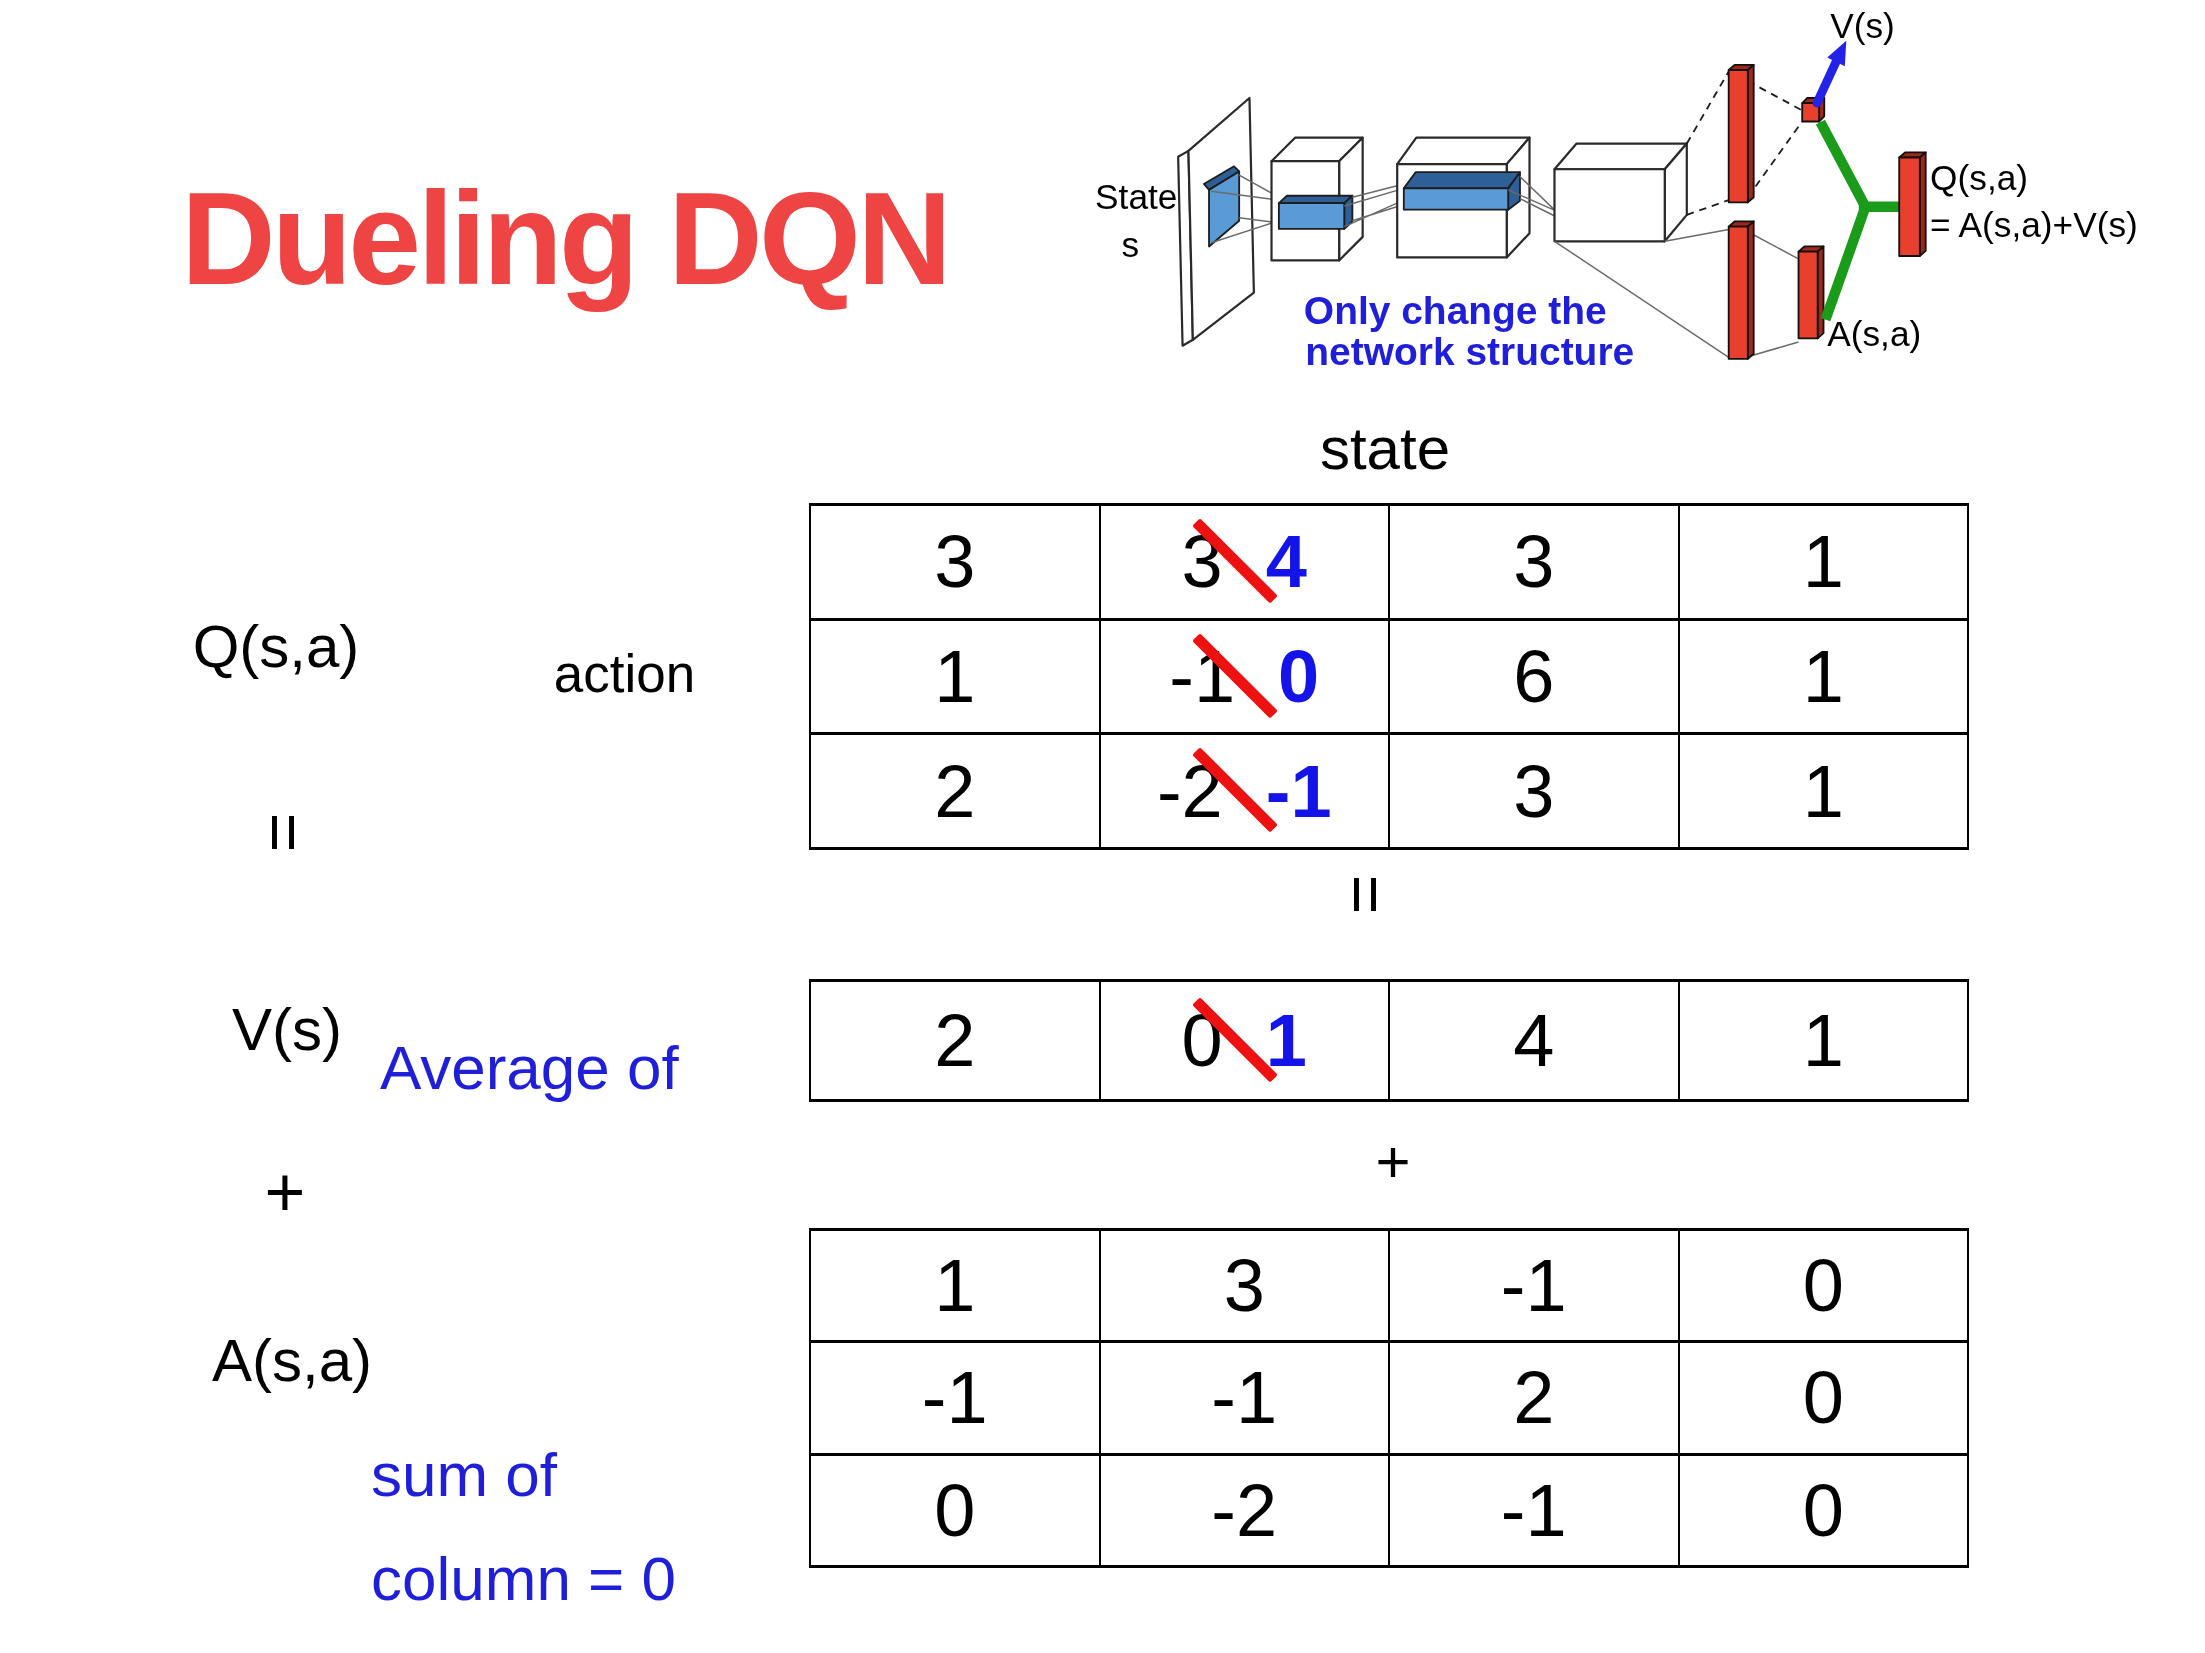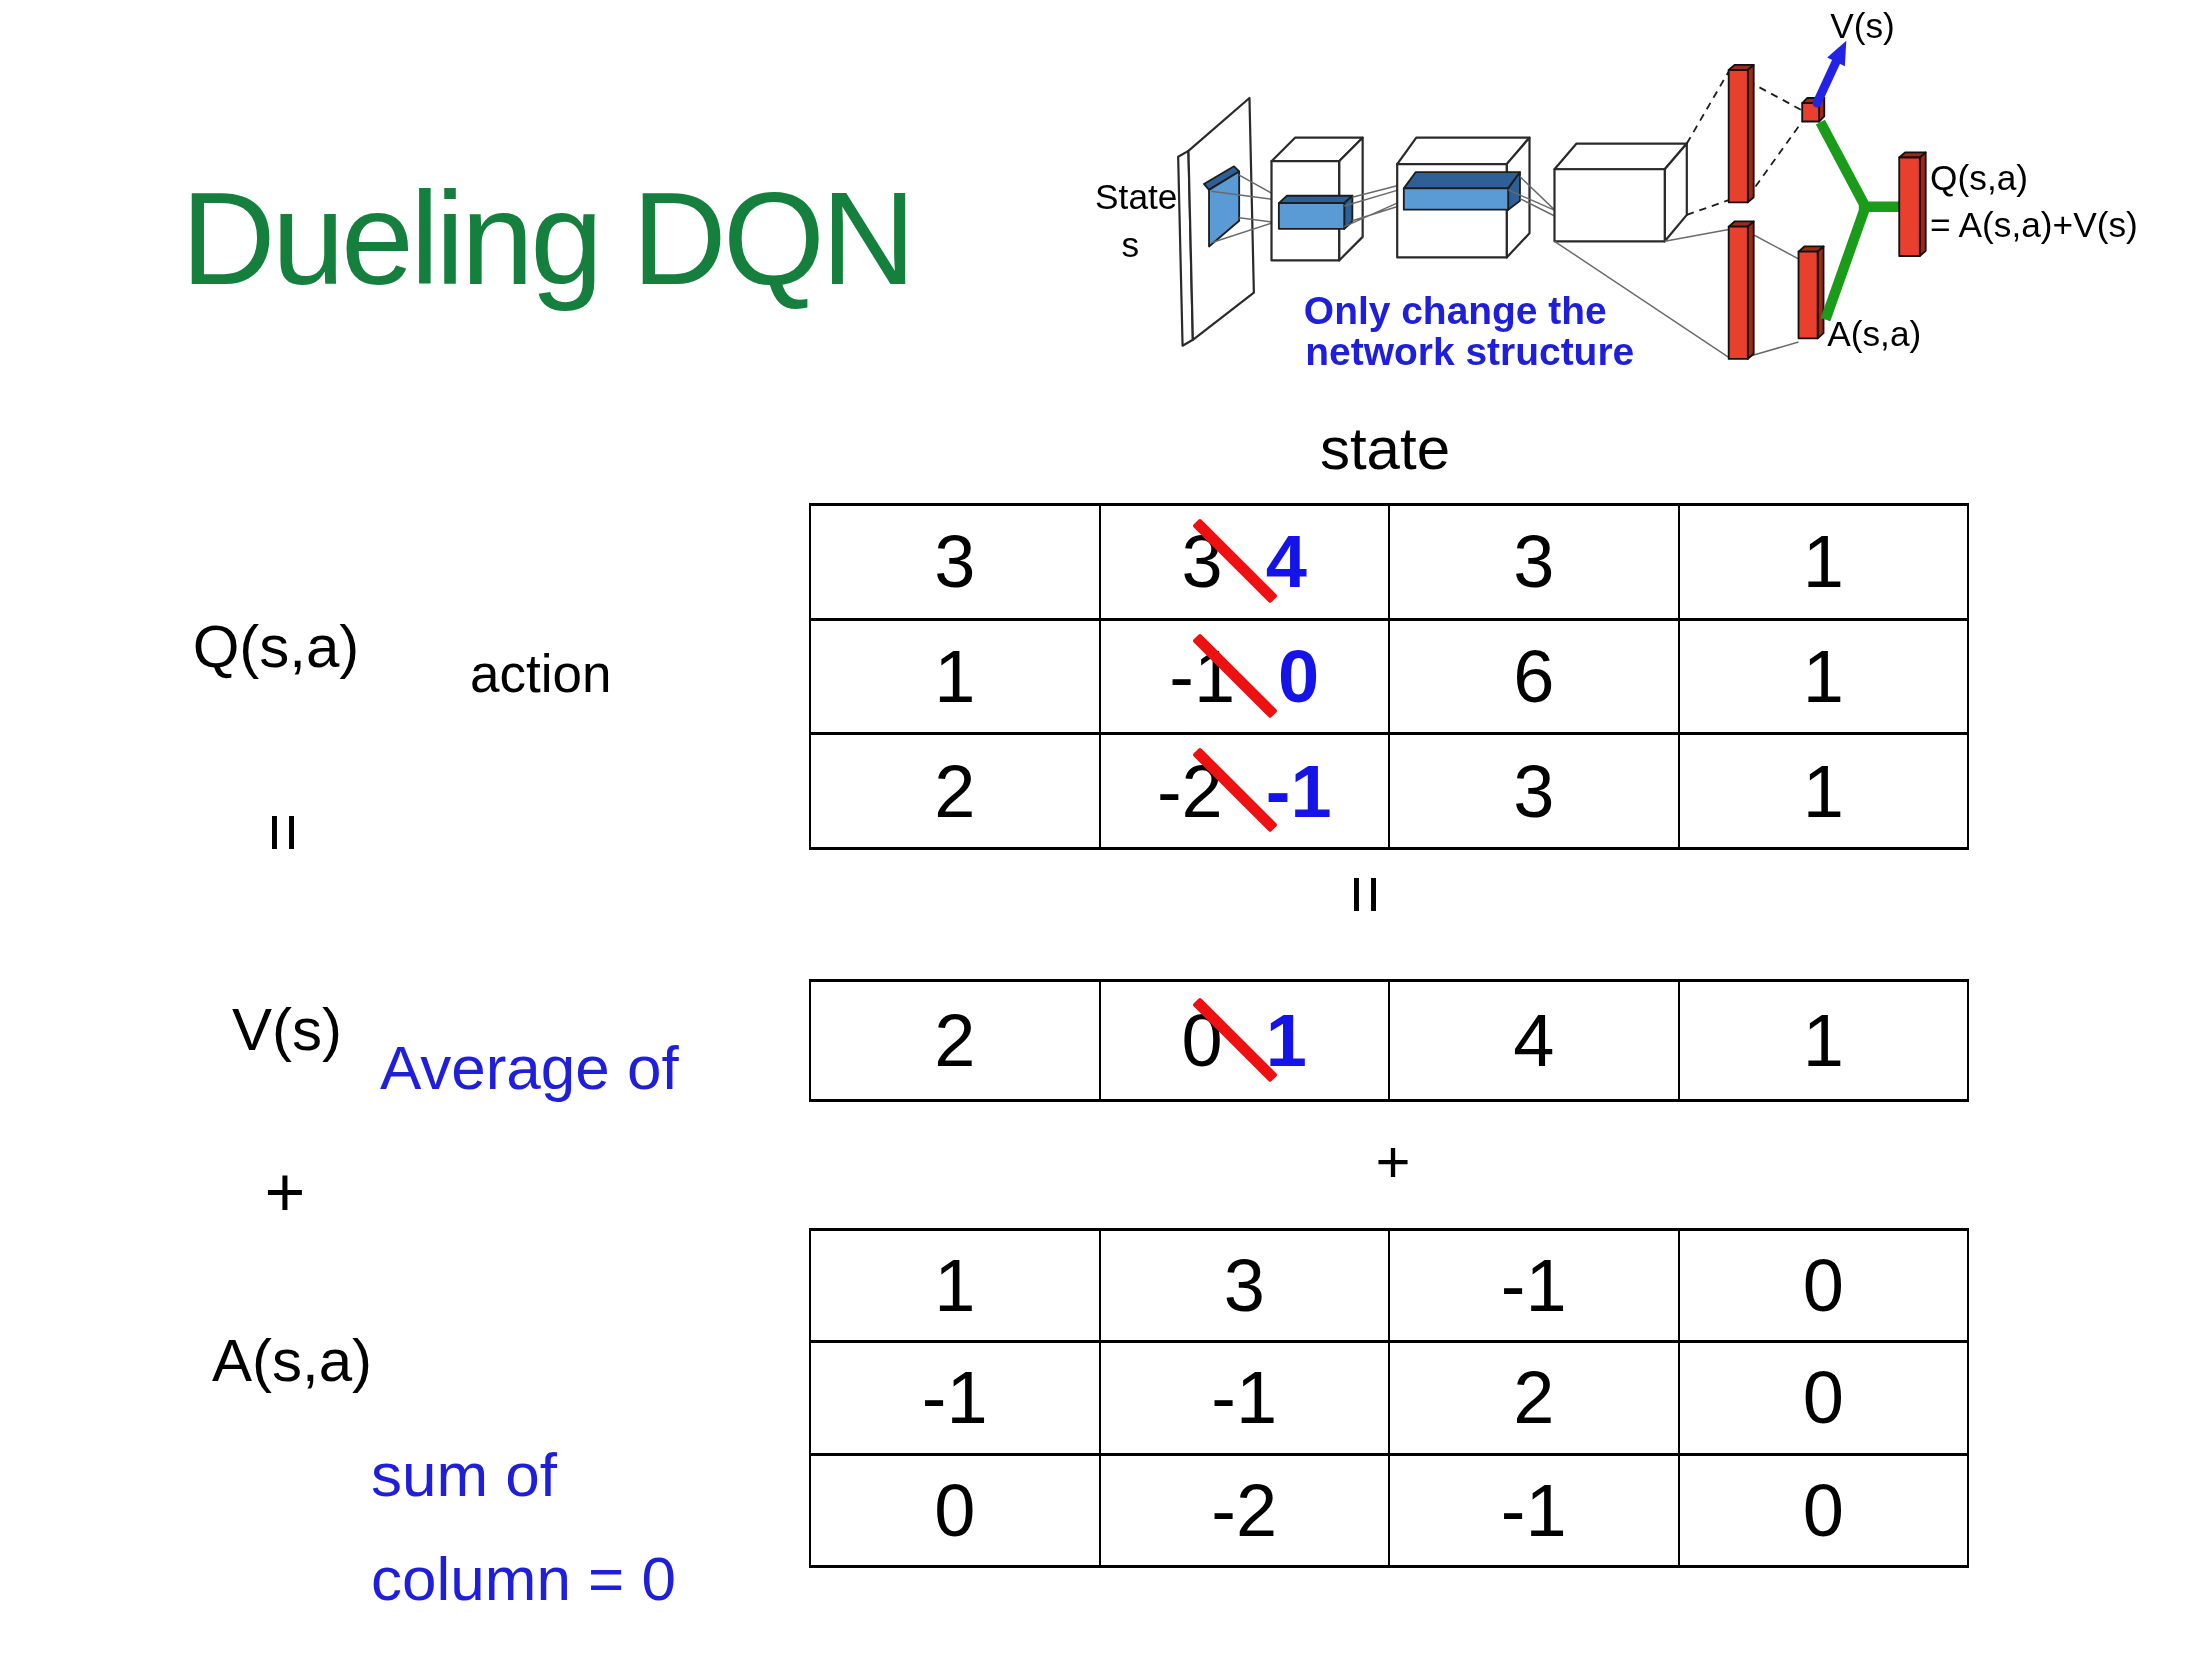--- a/index.html
+++ b/index.html
@@ -1,25 +1,25 @@
 <!DOCTYPE html>
 <html style="--annotation-blue: #1f1fd9; --replacement-blue: #1414e8; --strike-red: #ee1111; --bar-red: #e8402d; --bar-red-dark: #a02818; --conv-blue: #5b9bd5; --conv-blue-dark: #2e5f96; --link-green: #1a9c1a; --arrow-blue: #2323e8;font-size:11.8px"><head>
 <meta charset="utf-8">
 <style>
   html,body{margin:0;padding:0;background:#fff;}
   .slide{position:relative;width:2205px;height:1654px;background:#fff;overflow:hidden;
          font-family:"Liberation Sans",sans-serif;color:#000;}
   .abs{position:absolute;}
   
-  .title{left:181px;top:173px;font-size:131px;letter-spacing:-3.7px;color:#15803d;
-         font-weight:400;white-space:nowrap;line-height:1;}
+  .title{left:181px;top:173px;font-size:131px;letter-spacing:-3.7px;color:#ef4444;
+         font-weight:700;white-space:nowrap;line-height:1;}
   
   .lbl{line-height:1;white-space:nowrap;}
   .state-hdr{left:1238px;top:419px;width:294px;text-align:center;font-size:60px;}
-  .action-hdr{left:470px;top:644px;width:309px;text-align:left;font-size:53px;line-height:59px;}
+  .action-hdr{left:470px;top:644px;width:309px;text-align:center;font-size:53px;line-height:59px;}
   .q-lbl{left:129px;top:617px;width:294px;text-align:center;font-size:60px;line-height:59px;}
   .v-lbl{left:140px;top:1000px;width:294px;text-align:center;font-size:60px;line-height:59px;}
   .a-lbl{left:145px;top:1331px;width:294px;text-align:center;font-size:60px;line-height:59px;}
   .plus-left{left:248px;top:1157px;width:74px;text-align:center;font-size:70px;line-height:70px;}
   .plus-mid{left:1360px;top:1132px;width:66px;text-align:center;font-size:60px;line-height:60px;}
   .roteq{width:71px;height:71px;line-height:71px;text-align:center;font-size:68px;
          transform:rotate(90deg);}
   .eq-left{left:248px;top:797px;}
   .eq-mid{left:1330px;top:859px;}
   .note{font-size:62px;line-height:104px;color:var(--annotation-blue);white-space:nowrap;}

